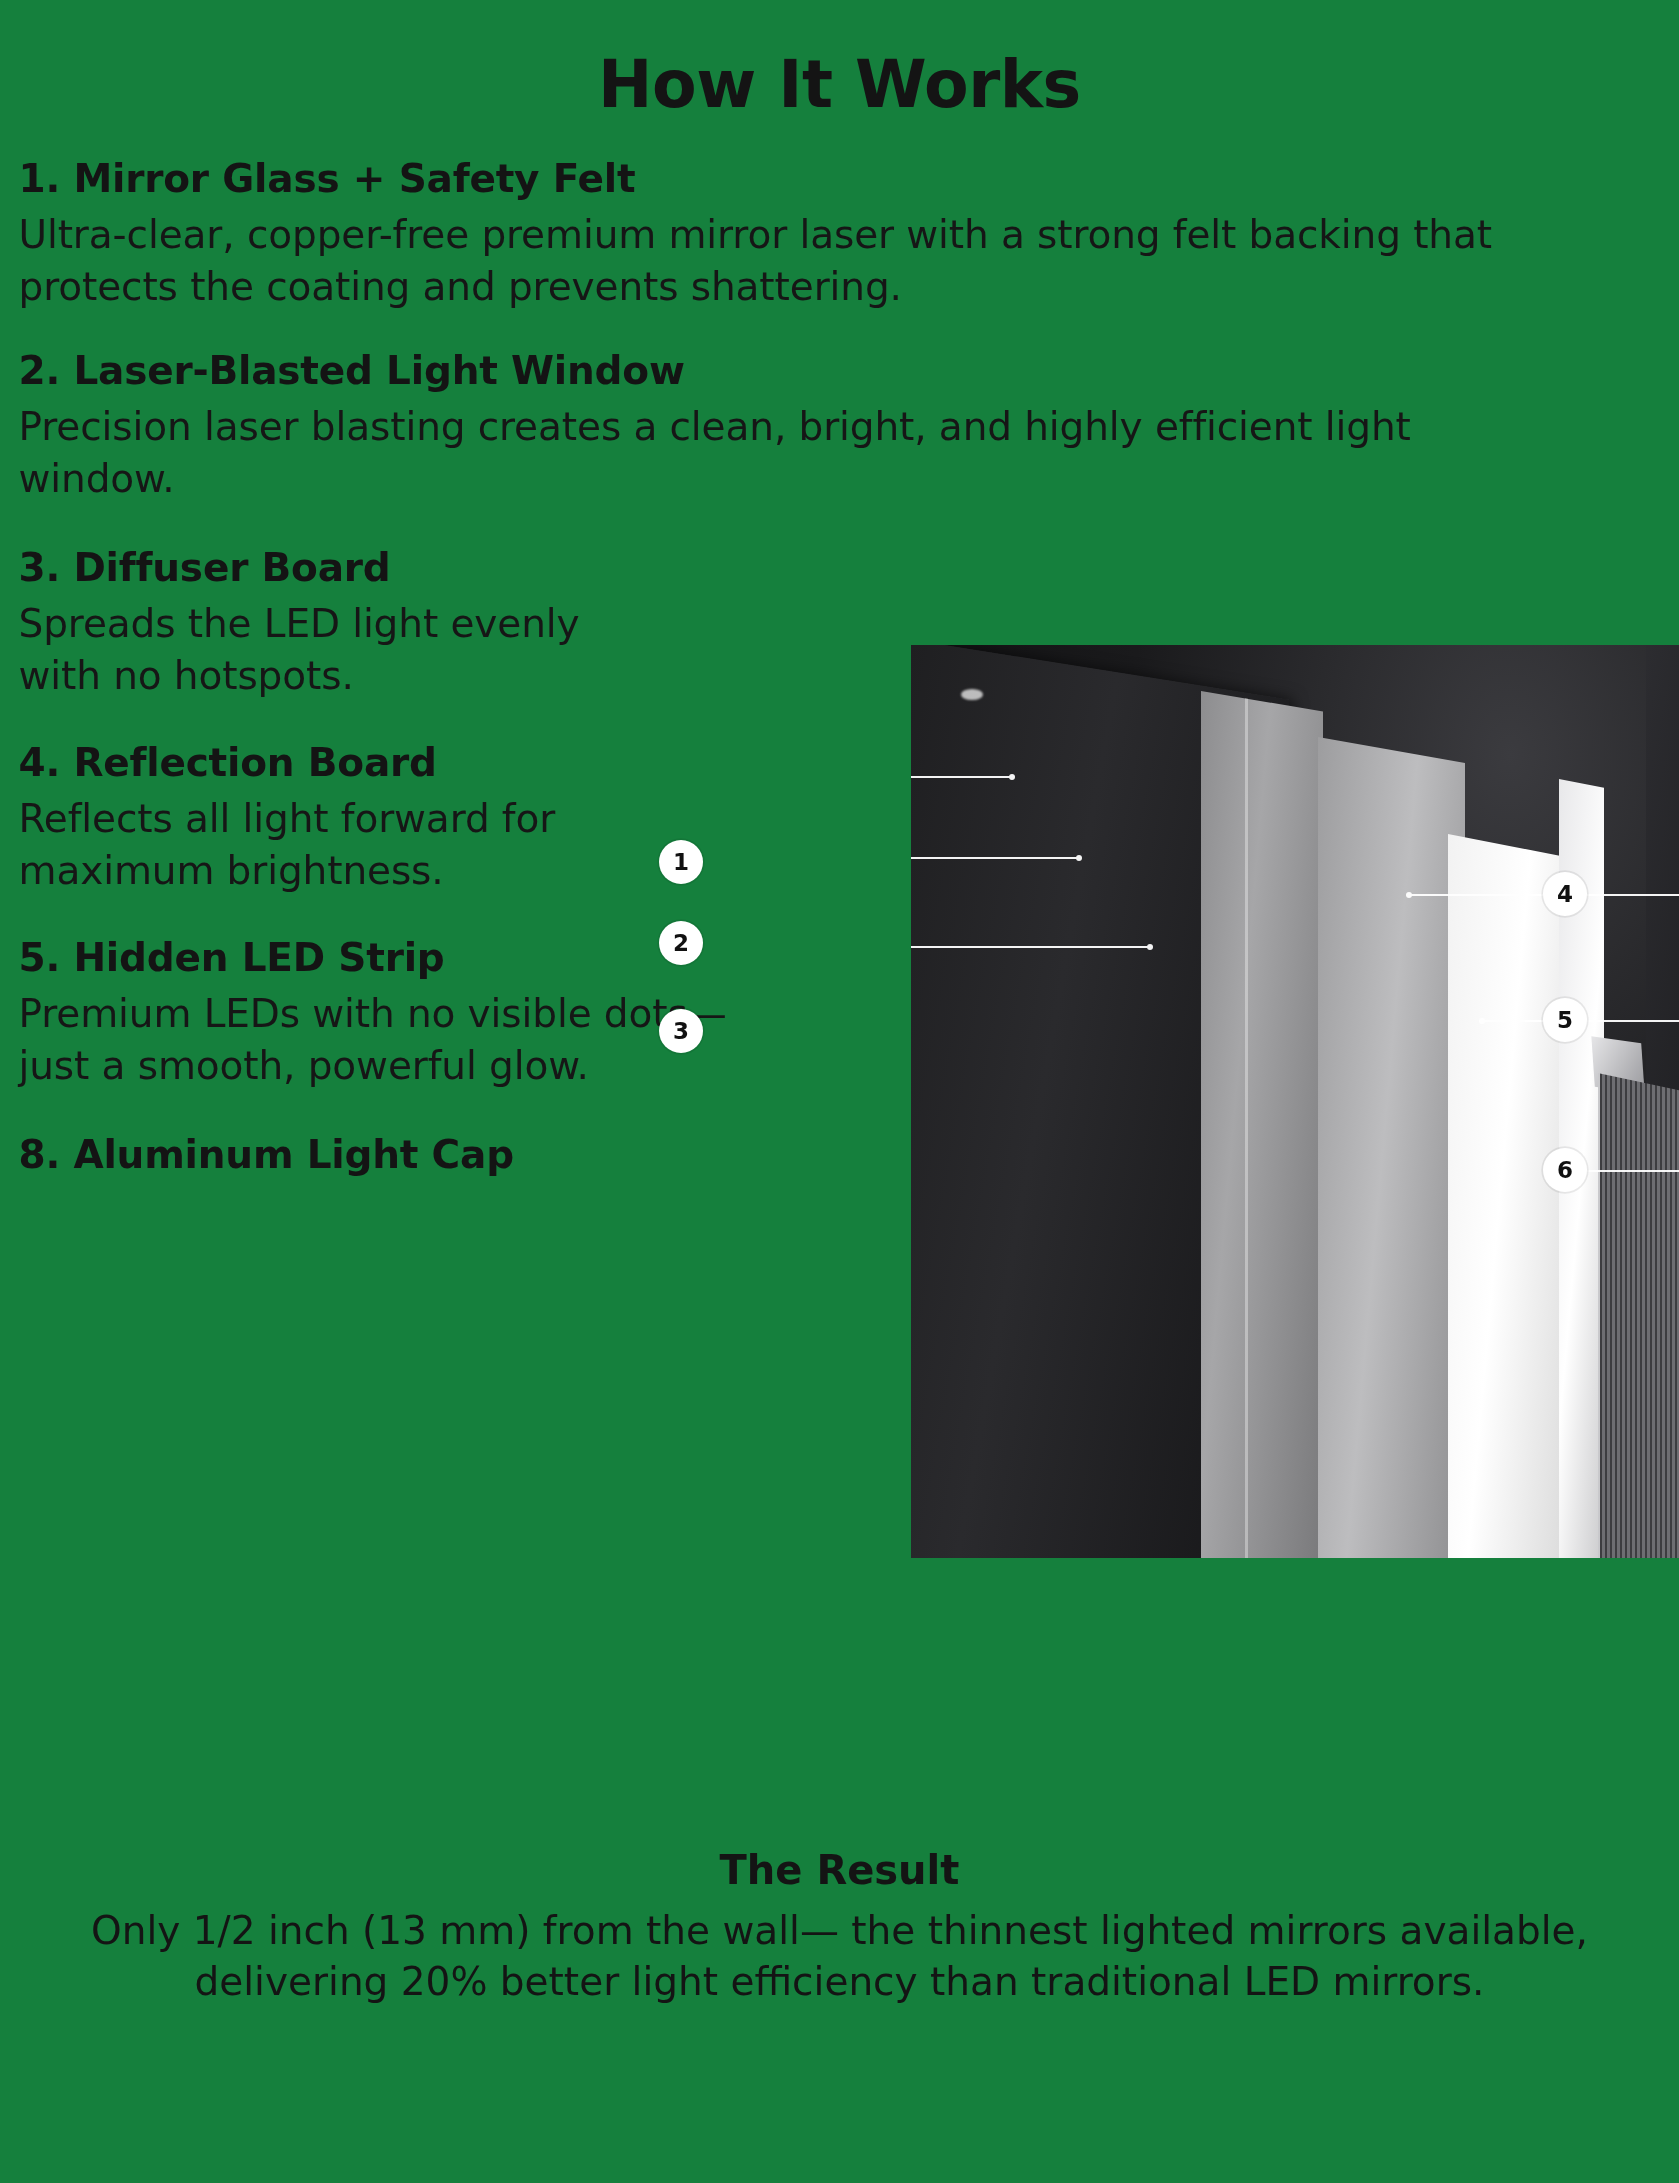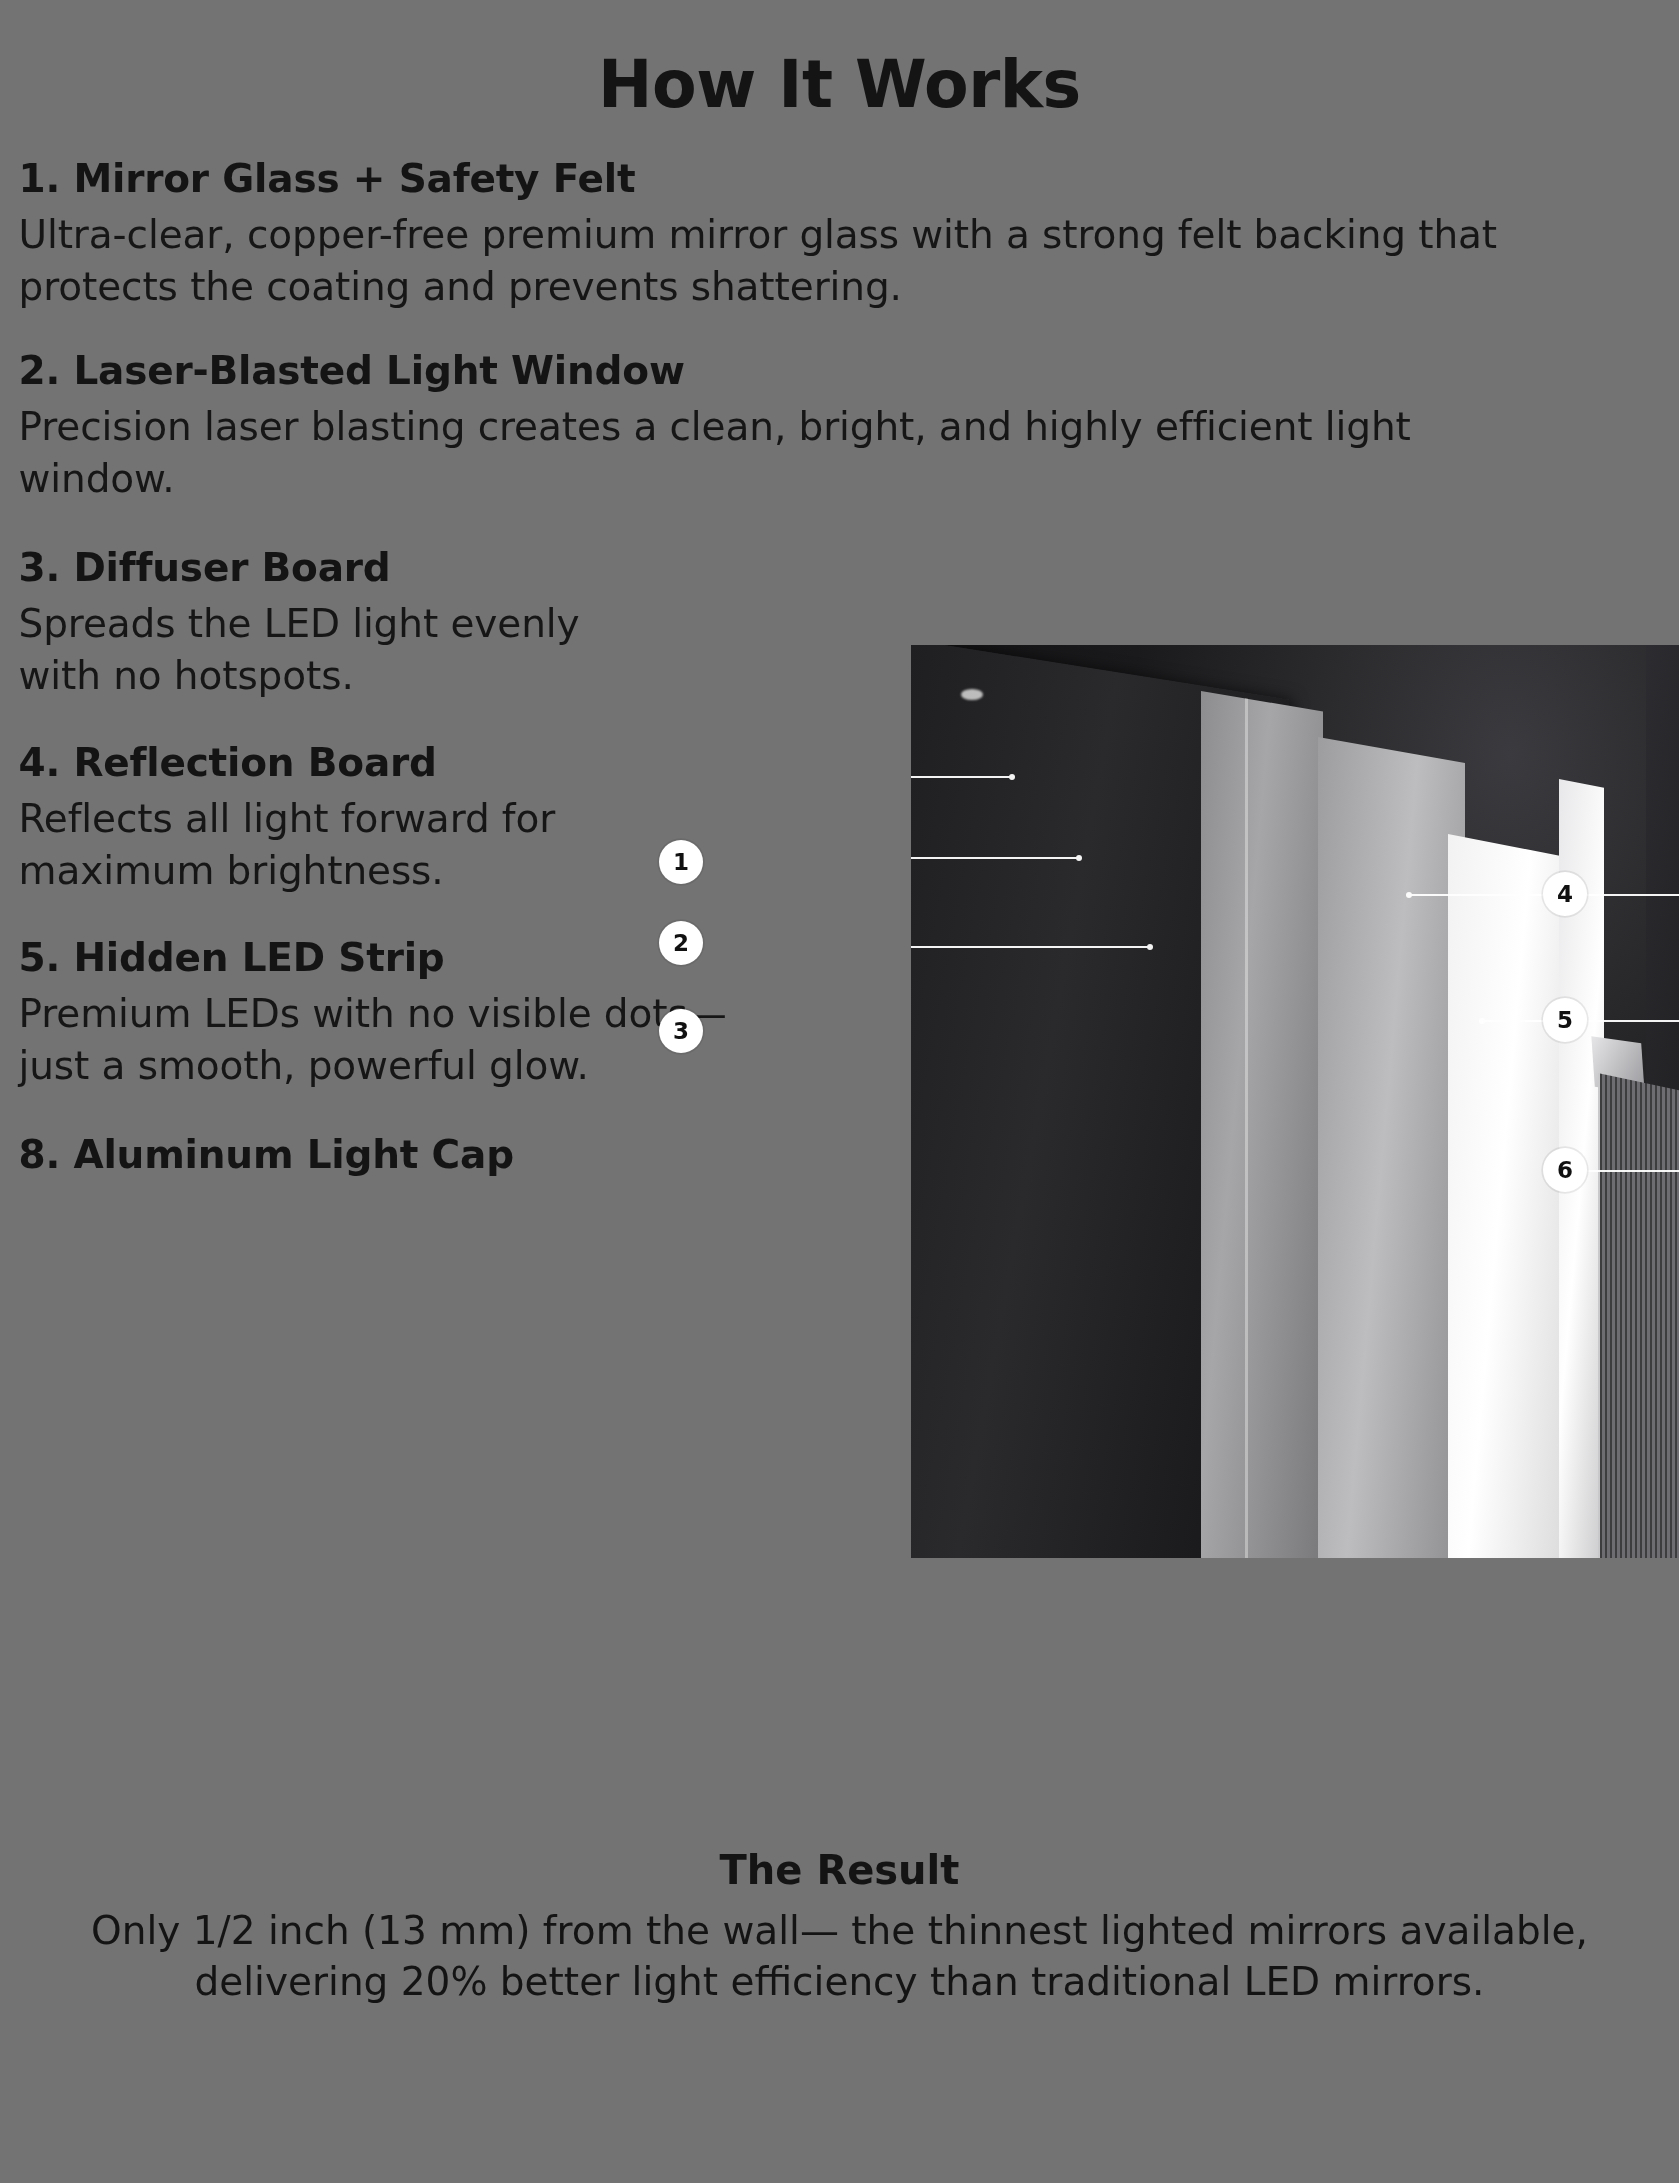--- a/index.html
+++ b/index.html
@@ -10,21 +10,21 @@
     height: 2183px;
     background: #ffffff;
     font-family: "DejaVu Sans", "Liberation Sans", sans-serif;
     color: #141414;
     overflow: hidden;
   }
   .page {
     position: relative;
     width: 1679px;
     height: 2183px;
-    background: #737373;
+    background: #15803d;
   }
 
   
   .page-title {
     position: absolute;
     top: 5px;
     left: 0;
     width: 1679px;
     text-align: center;
     font-size: 65px;
@@ -279,21 +279,21 @@
   <div class="callout" style="left:659px; top:921px;">2</div>
   <div class="callout" style="left:659px; top:1009px;">3</div>
   <div class="callout" style="left:1543px; top:872px;">4</div>
   <div class="callout" style="left:1543px; top:998px;">5</div>
   <div class="callout" style="left:1543px; top:1148px;">6</div>
 
   <div class="content">
 
     <div class="section full" id="sec1">
       <h2>1. Mirror Glass + Safety Felt</h2>
-      <p style="width:1503px;">Ultra-clear, copper-free premium mirror glass with a strong felt backing that protects the coating and prevents shattering.</p>
+      <p style="width:1503px;">Ultra-clear, copper-free premium mirror laser with a strong felt backing that protects the coating and prevents shattering.</p>
     </div>
 
     <div class="section full" id="sec2">
       <h2>2. Laser-Blasted Light Window</h2>
       <p style="width:1545px;">Precision laser blasting creates a clean, bright, and highly efficient light window.</p>
     </div>
 
     <div class="section narrow" id="sec3">
       <h2>3. Diffuser Board</h2>
       <p>Spreads the LED light evenly with no hotspots.</p>

